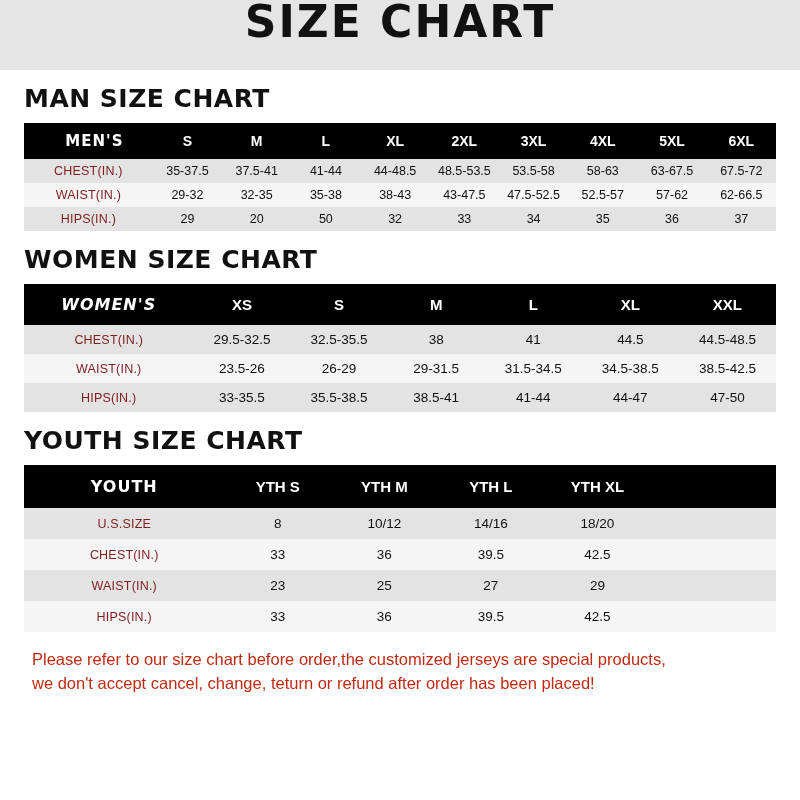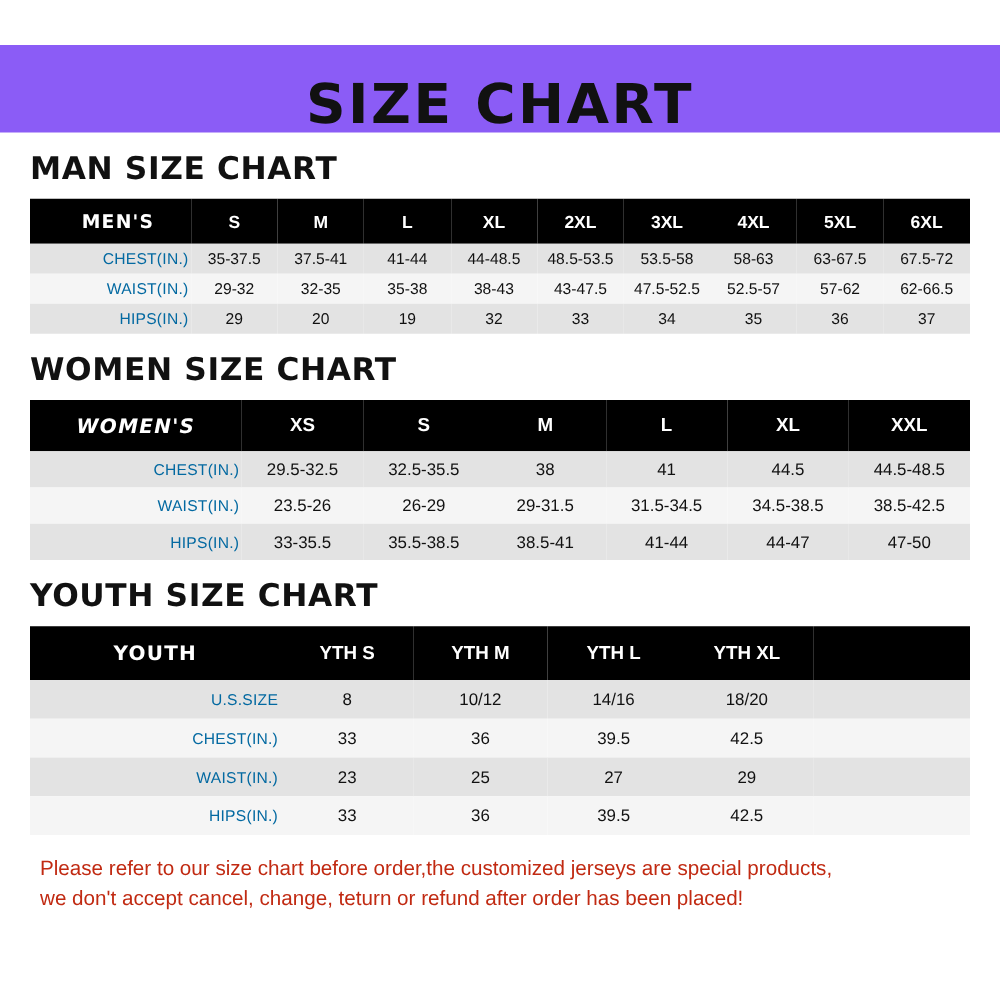--- a/index.html
+++ b/index.html
@@ -18,25 +18,24 @@
     width: 800px;
     height: 800px;
     background: #ffffff;
     box-sizing: border-box;
   }
   
   .banner {
     position: relative;
     width: 100%;
     height: 70px;
-    background: #8b5cf6;
+    background: #e5e5e5;
     display: flex;
-    align-items: flex-end;
+    align-items: flex-start;
     justify-content: center;
-    margin-top: 36px;
   }
   .banner-title {
     font-family: "DejaVu Sans", sans-serif;
     font-weight: bold;
     font-size: 44px;
     letter-spacing: 2px;
     color: #111111;
     line-height: 1;
   }
   .content {
@@ -83,23 +82,22 @@
     letter-spacing: 1px;
   }
   table.size-table tbody tr.row-odd td {
     background: #e3e3e3;
   }
   table.size-table tbody tr.row-even td {
     background: #f5f5f5;
   }
   table.size-table tbody td.rowlabel {
     font-size: 12.5px;
-    color: #0369a1;
+    color: #7f1d1d;
     letter-spacing: 0.2px;
-    text-align: right;
   }
   
   .women table.size-table th,
   .women table.size-table td {
     font-size: 13.5px;
     padding: 7px 2px;
   }
   .women table.size-table thead th {
     font-size: 15px;
     padding: 11px 2px;
@@ -182,21 +180,21 @@
             <td>43-47.5</td>
             <td>47.5-52.5</td>
             <td>52.5-57</td>
             <td>57-62</td>
             <td>62-66.5</td>
           </tr>
           <tr class="row-odd">
             <td class="rowlabel">HIPS(IN.)</td>
             <td>29</td>
             <td>20</td>
-            <td>19</td>
+            <td>50</td>
             <td>32</td>
             <td>33</td>
             <td>34</td>
             <td>35</td>
             <td>36</td>
             <td>37</td>
           </tr>
         </tbody>
       </table>
     </div>

